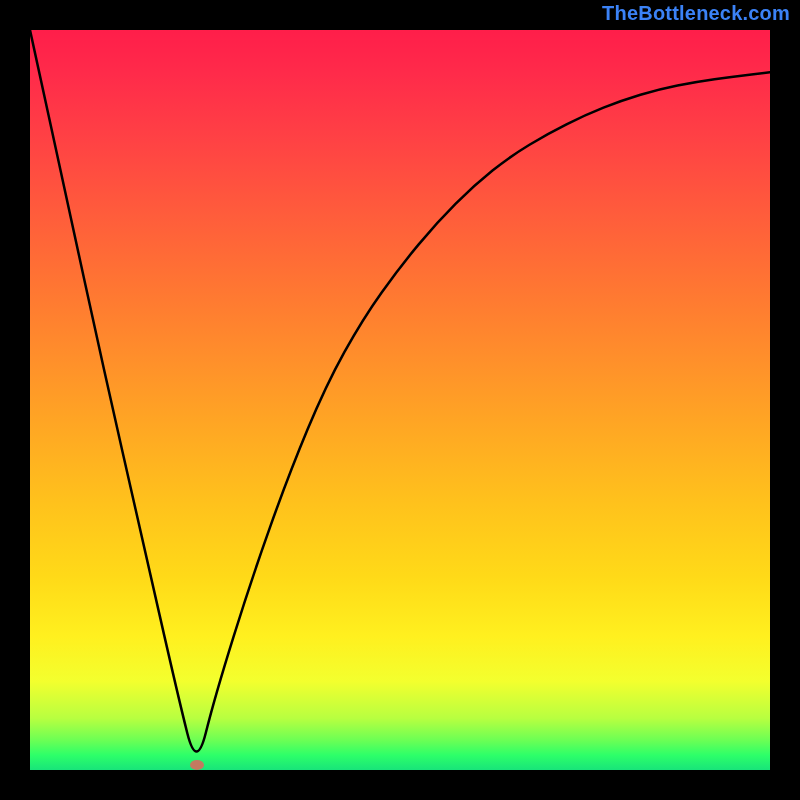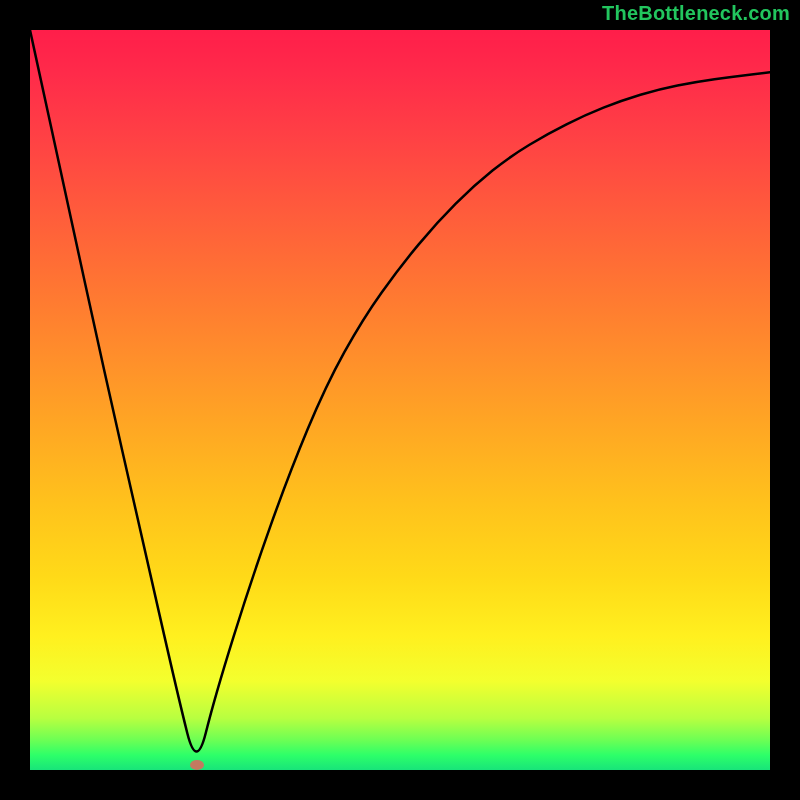--- a/index.html
+++ b/index.html
@@ -16,21 +16,21 @@
     width: 800px;
     height: 800px;
     background: #000;
   }
   .watermark {
     position: absolute;
     top: 2px;
     right: 10px;
     font-size: 20px;
     font-weight: 600;
-    color: #22c55e;
+    color: #3b82f6;
     font-family: Arial, sans-serif;
     letter-spacing: 0.2px;
   }
   .plot-area {
     position: absolute;
     left: 30px;
     top: 30px;
     width: 740px;
     height: 740px;
     overflow: hidden;

